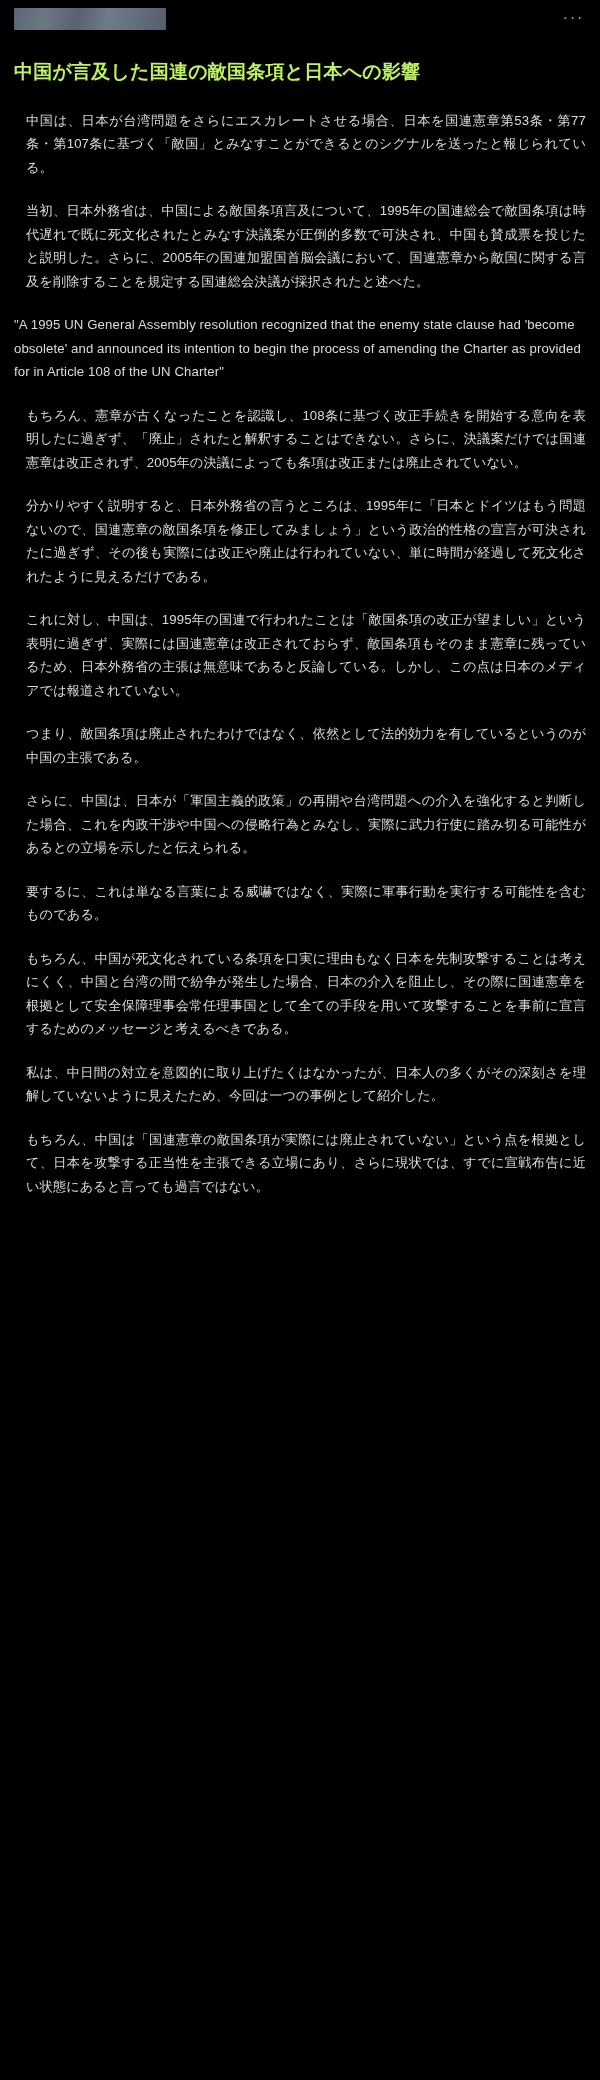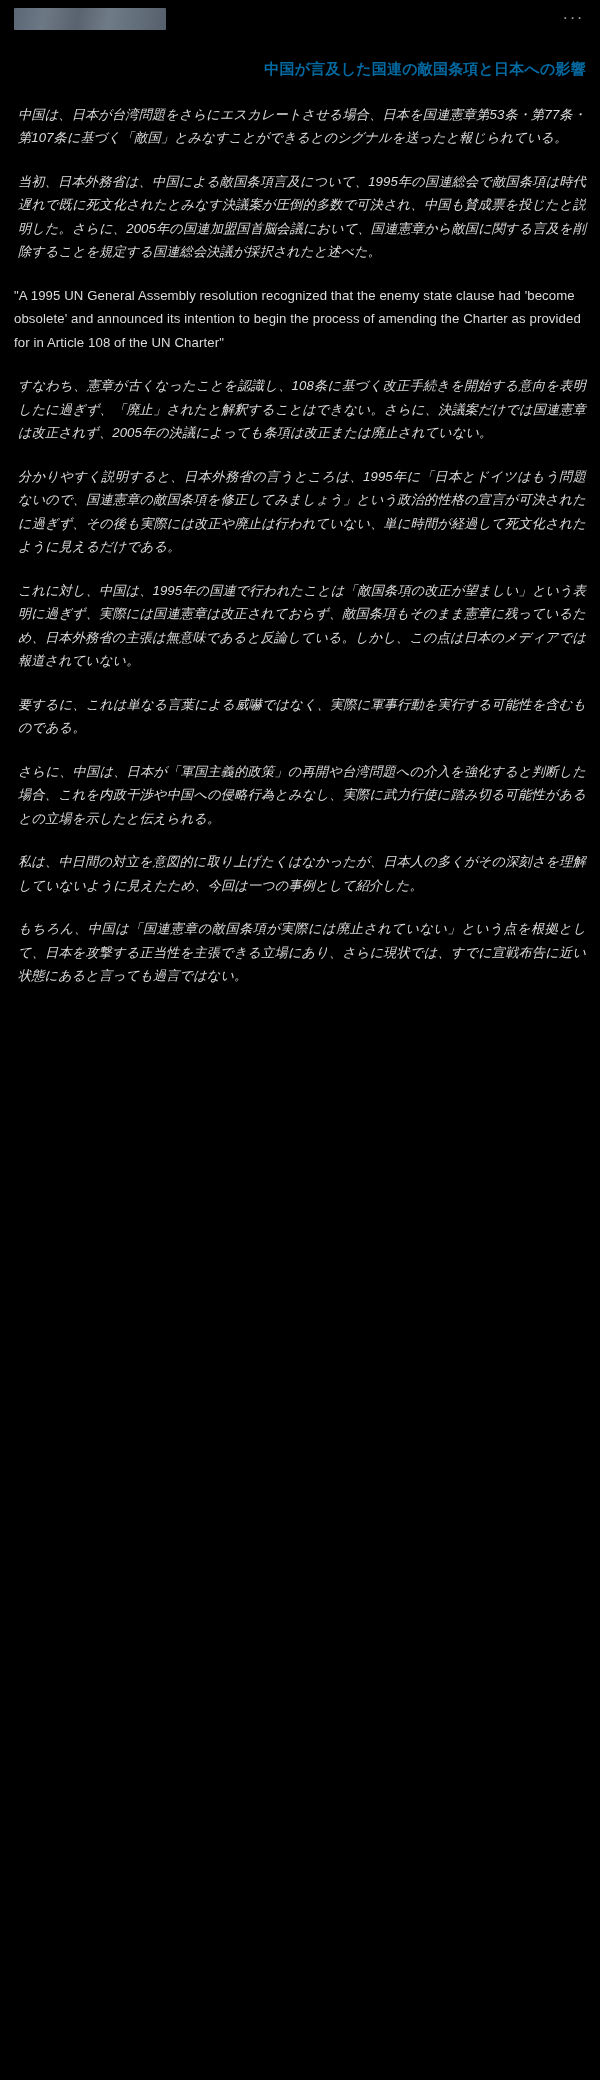--- a/index.html
+++ b/index.html
@@ -40,36 +40,34 @@
     font-size: 17px;
     letter-spacing: 1.5px;
     line-height: 20px;
     cursor: pointer;
     user-select: none;
   }
   .content {
     padding: 0 14px 30px 14px;
   }
   h1.article-title {
-    font-size: 15px;
+    font-size: 19px;
     font-weight: bold;
-    color: #0369a1;
+    color: #bef264;
     margin: 18px 0 22px 0;
     line-height: 1.5;
     letter-spacing: 0.2px;
-    text-align: right;
   }
   p.para {
     font-size: 13.2px;
     line-height: 1.78;
     color: #dcdcdc;
-    margin: 0 0 20px 4px;
+    margin: 0 0 20px 12px;
     text-align: justify;
     letter-spacing: 0.1px;
-    font-style: italic;
   }
   p.quote {
     font-size: 13.2px;
     line-height: 1.78;
     color: #dcdcdc;
     margin: 0 0 20px 0;
     letter-spacing: 0.1px;
   }
   .last { margin-bottom: 0; }
 </style>
@@ -80,21 +78,23 @@
   <div class="redaction"></div>
   <div class="more-menu">···</div>
 </div>
 
 <div class="content">
   <h1 class="article-title">中国が言及した国連の敵国条項と日本への影響</h1>
   <div id="paragraphs">
       <p class="para">中国は、日本が台湾問題をさらにエスカレートさせる場合、日本を国連憲章第53条・第77条・第107条に基づく「敵国」とみなすことができるとのシグナルを送ったと報じられている。</p>
       <p class="para">当初、日本外務省は、中国による敵国条項言及について、1995年の国連総会で敵国条項は時代遅れで既に死文化されたとみなす決議案が圧倒的多数で可決され、中国も賛成票を投じたと説明した。さらに、2005年の国連加盟国首脳会議において、国連憲章から敵国に関する言及を削除することを規定する国連総会決議が採択されたと述べた。</p>
       <p class="quote">"A 1995 UN General Assembly resolution recognized that the enemy state clause had 'become obsolete' and announced its intention to begin the process of amending the Charter as provided for in Article 108 of the UN Charter"</p>
-      <p class="para">すなわち、憲章が古くなったことを認識し、108条に基づく改正手続きを開始する意向を表明したに過ぎず、「廃止」されたと解釈することはできない。さらに、決議案だけでは国連憲章は改正されず、2005年の決議によっても条項は改正または廃止されていない。</p>
+      <p class="para">もちろん、憲章が古くなったことを認識し、108条に基づく改正手続きを開始する意向を表明したに過ぎず、「廃止」されたと解釈することはできない。さらに、決議案だけでは国連憲章は改正されず、2005年の決議によっても条項は改正または廃止されていない。</p>
       <p class="para">分かりやすく説明すると、日本外務省の言うところは、1995年に「日本とドイツはもう問題ないので、国連憲章の敵国条項を修正してみましょう」という政治的性格の宣言が可決されたに過ぎず、その後も実際には改正や廃止は行われていない、単に時間が経過して死文化されたように見えるだけである。</p>
       <p class="para">これに対し、中国は、1995年の国連で行われたことは「敵国条項の改正が望ましい」という表明に過ぎず、実際には国連憲章は改正されておらず、敵国条項もそのまま憲章に残っているため、日本外務省の主張は無意味であると反論している。しかし、この点は日本のメディアでは報道されていない。</p>
+      <p class="para">つまり、敵国条項は廃止されたわけではなく、依然として法的効力を有しているというのが中国の主張である。</p>
+      <p class="para">さらに、中国は、日本が「軍国主義的政策」の再開や台湾問題への介入を強化すると判断した場合、これを内政干渉や中国への侵略行為とみなし、実際に武力行使に踏み切る可能性があるとの立場を示したと伝えられる。</p>
       <p class="para">要するに、これは単なる言葉による威嚇ではなく、実際に軍事行動を実行する可能性を含むものである。</p>
-      <p class="para">さらに、中国は、日本が「軍国主義的政策」の再開や台湾問題への介入を強化すると判断した場合、これを内政干渉や中国への侵略行為とみなし、実際に武力行使に踏み切る可能性があるとの立場を示したと伝えられる。</p>
+      <p class="para">もちろん、中国が死文化されている条項を口実に理由もなく日本を先制攻撃することは考えにくく、中国と台湾の間で紛争が発生した場合、日本の介入を阻止し、その際に国連憲章を根拠として安全保障理事会常任理事国として全ての手段を用いて攻撃することを事前に宣言するためのメッセージと考えるべきである。</p>
       <p class="para">私は、中日間の対立を意図的に取り上げたくはなかったが、日本人の多くがその深刻さを理解していないように見えたため、今回は一つの事例として紹介した。</p>
       <p class="para last">もちろん、中国は「国連憲章の敵国条項が実際には廃止されていない」という点を根拠として、日本を攻撃する正当性を主張できる立場にあり、さらに現状では、すでに宣戦布告に近い状態にあると言っても過言ではない。</p>
     </div>
 </div>
 
 </body></html>

